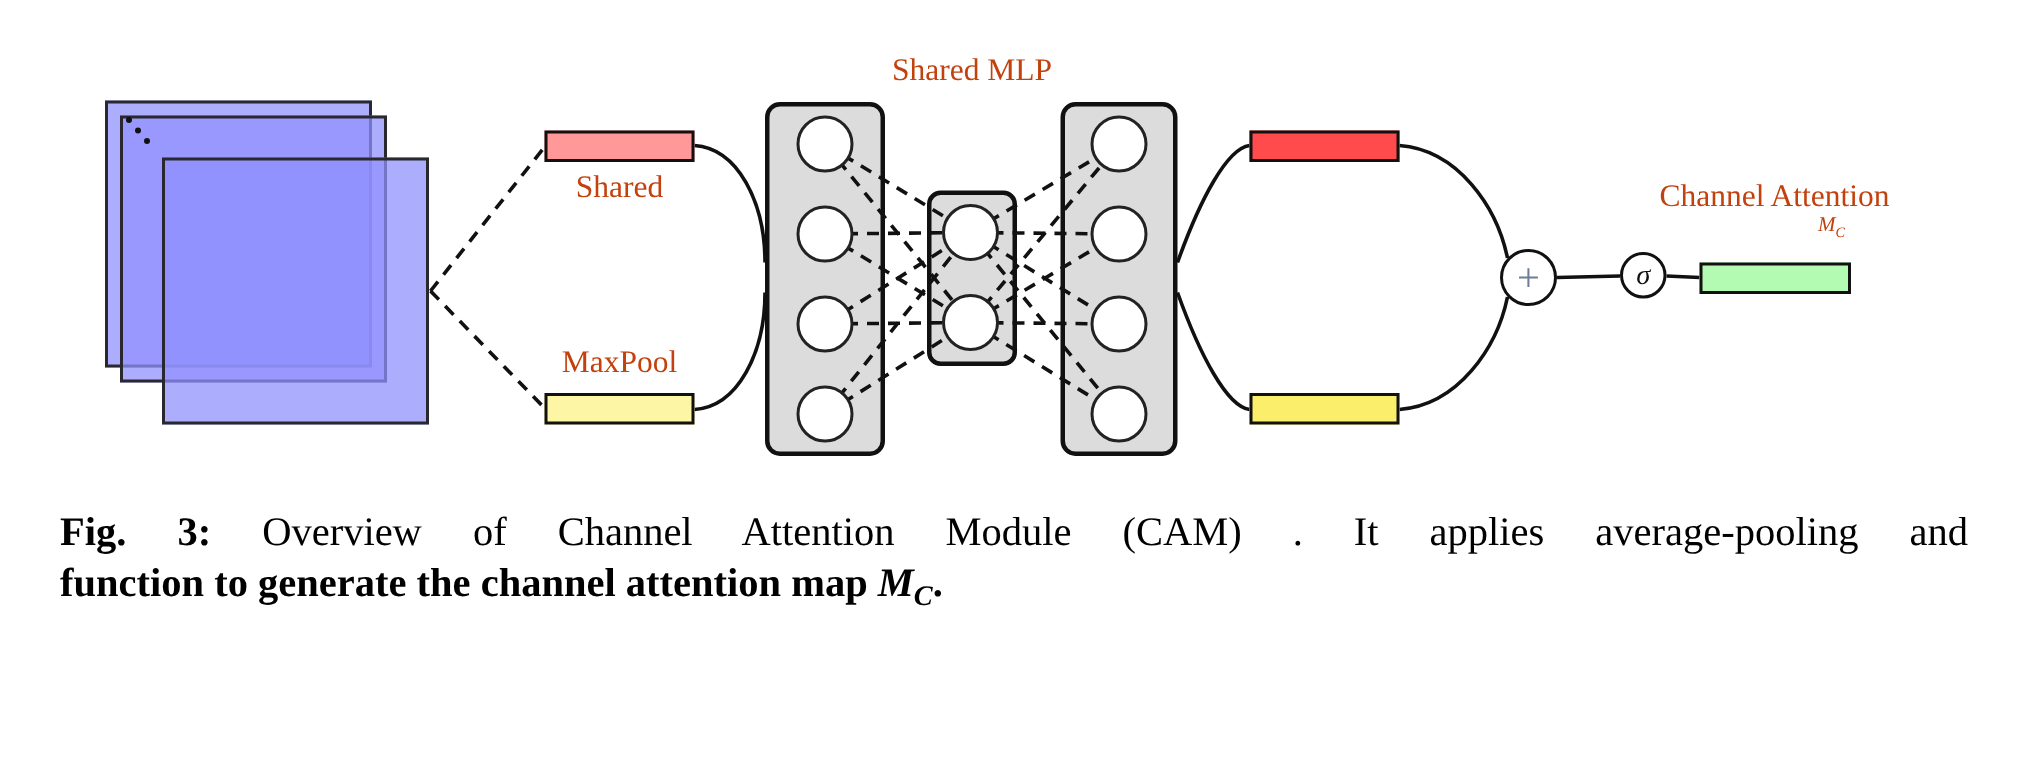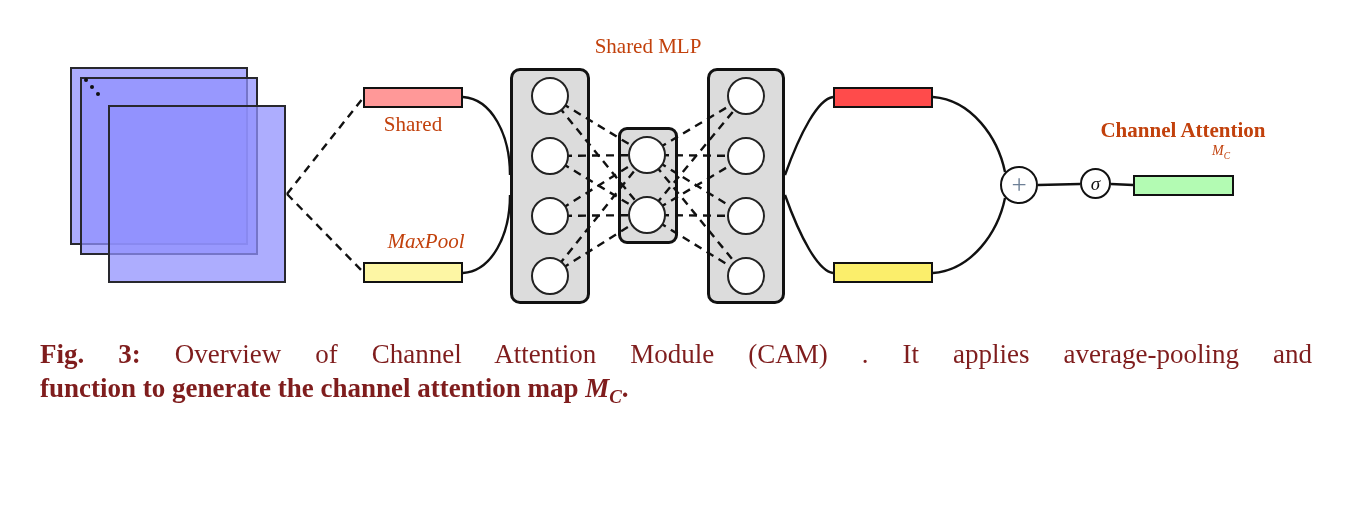--- a/index.html
+++ b/index.html
@@ -40,29 +40,29 @@
           border-radius:50%; display:flex; align-items:center; justify-content:center; z-index:3; }
   .node-sum   { left:1000px; top:166px; width:38px; height:38px;
                 font-size:27px; color:#6d7f96; line-height:1; }
   .node-sigma { left:1080px; top:168px; width:31px; height:31px;
                 font-size:19px; font-style:italic; color:#111; line-height:1; }
 
   
   .lbl { position:absolute; transform:translateX(-50%); white-space:nowrap;
          font-size:21px; color:#c2410c; z-index:4; }
   .lbl-avg  { left:413px;  top:112px; }
-  .lbl-max  { left:426px;  top:229px;font-style:italic; }
+  .lbl-max  { left:413px;  top:229px; }
   .lbl-mlp  { left:648px;  top:34px; }
-  .lbl-ca   { left:1183px; top:118px;font-weight:bold; }
+  .lbl-ca   { left:1183px; top:118px; }
   .lbl-mc   { left:1221px; top:143px; font-style:italic; font-size:14px; }
   .lbl-mc sub { font-size:0.68em; font-style:italic; }
 
   
   .caption { position:absolute; left:40px; top:337px; width:1272px;
-             font-size:27px; line-height:34px; color:#7f1d1d; z-index:4; }
+             font-size:27px; line-height:34px; color:#000000; z-index:4; }
   .cap-line { text-align:justify; text-align-last:justify; }
   .cap-last { text-align:left;font-weight:bold; }
   .fig-label { font-weight:bold; }
   .math-var { font-style:italic; }
   .math-sub { font-style:italic; font-size:0.7em; }
 </style>
 </head>
 <body>
 
 <div class="canvas">

